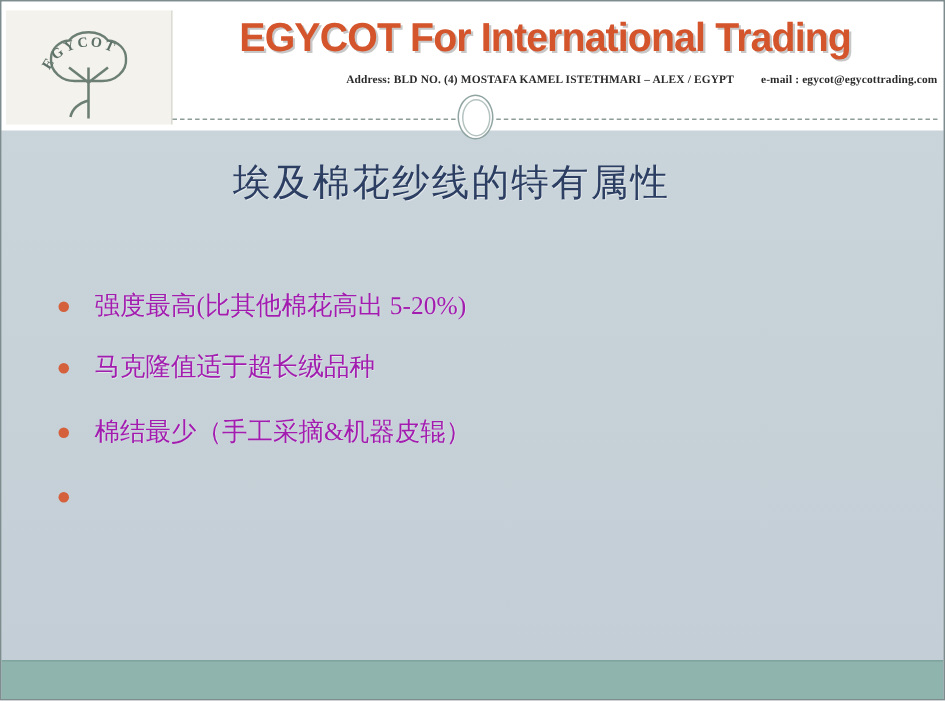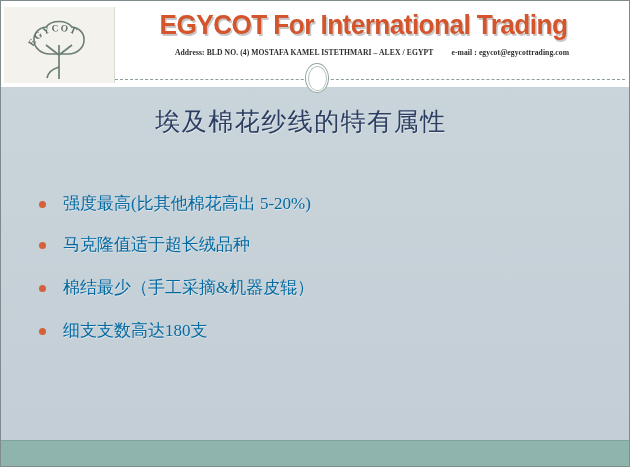--- a/index.html
+++ b/index.html
@@ -78,21 +78,21 @@
     position: absolute;
     left: 118px;
     top: 47px;
     width: 506px;
     font-size: 7.6px;
     font-weight: bold;
     color: #2b2b2b;
     white-space: nowrap;
     letter-spacing: 0.1px;
     font-family: "Liberation Serif", serif;
-    text-align: center;
+    text-align: right;
   }
   .company-address .email { margin-left: 18px; }
 
   .header-rule {
     position: absolute;
     left: 114px;
     top: 78px;
     width: 510px;
     height: 0;
     border-top: 1px dashed #8e9d9a;
@@ -147,21 +147,21 @@
     margin: 0;
     padding: 0;
     list-style: none;
   }
   .bullet-item {
     position: relative;
     padding-left: 62px;
     height: 41px;
     line-height: 30px;
     font-size: 17px;
-    color: #0369a1;
+    color: #a21caf;
     font-family: "Liberation Serif", "DejaVu Serif", serif;
     white-space: nowrap;
     text-shadow: 0.5px 0.5px 0 rgba(255,255,255,0.45);
   }
   .bullet-item .dot {
     position: absolute;
     left: 38px;
     top: 12px;
     width: 7px;
     height: 7px;
@@ -233,17 +233,16 @@
     <li class="bullet-item gap">
       <span class="dot"></span>
       <span>马克隆值适于超长绒品种</span>
     </li>
     <li class="bullet-item gap">
       <span class="dot"></span>
       <span>棉结最少（手工采摘&amp;机器皮辊）</span>
     </li>
     <li class="bullet-item gap">
       <span class="dot"></span>
-      <span>细支支数高达180支</span>
     </li>
   </ul>
 
 </div>
 
 </body></html>

